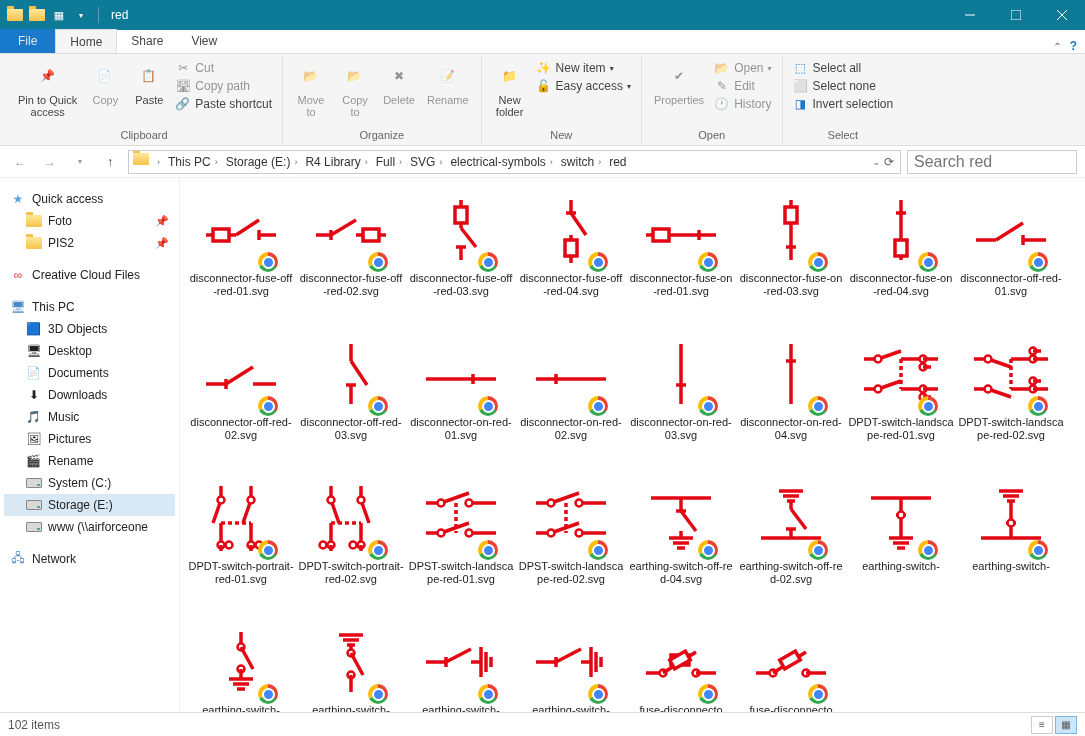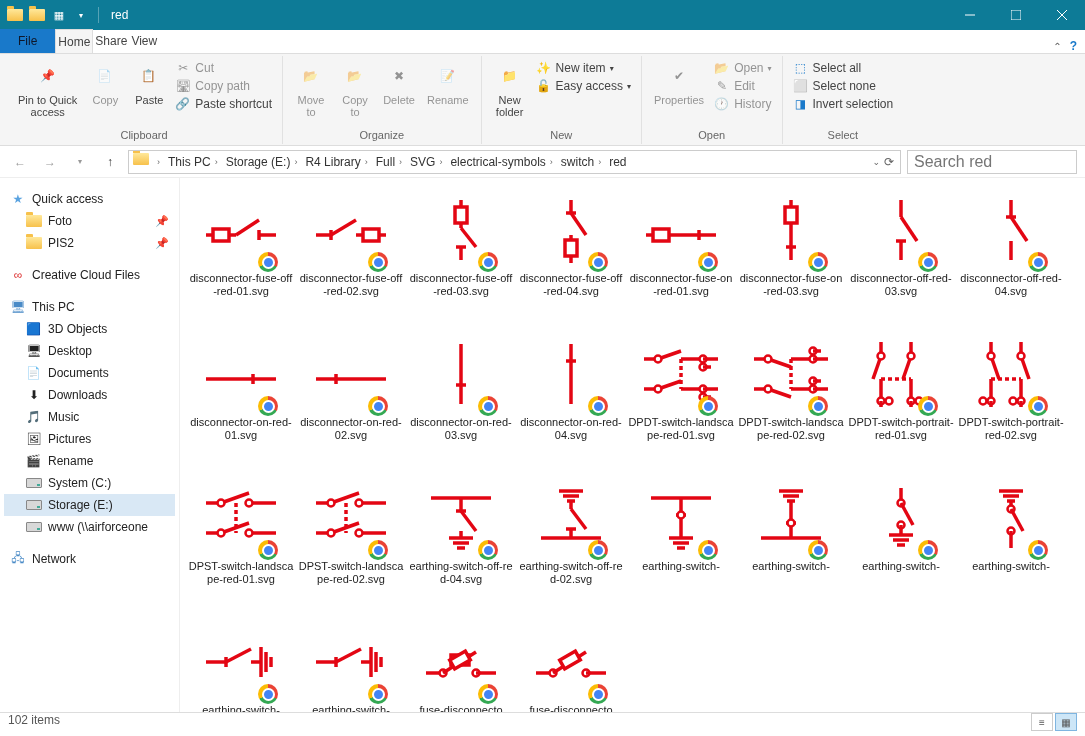--- a/index.html
+++ b/index.html
@@ -5,22 +5,22 @@
 *{box-sizing:border-box;margin:0;padding:0;font-family:"Segoe UI",Arial,sans-serif;font-size:12px;user-select:none}
 body{width:1085px;height:736px;background:#fff;overflow:hidden;display:flex;flex-direction:column}
 .titlebar{height:30px;background:#0d7b97;display:flex;align-items:center;color:#fff}
 .tb-icons{display:flex;align-items:center;padding-left:6px;gap:4px}
 .tb-icons .ico{width:18px;height:22px;display:flex;align-items:center;justify-content:center;font-size:11px}
 .tb-title{margin-left:4px;font-size:12px}
 .tb-sep{width:1px;height:16px;background:rgba(255,255,255,.3);margin:0 4px}
 .tb-winbtns{margin-left:auto;display:flex}
 .tb-winbtn{width:46px;height:30px;display:flex;align-items:center;justify-content:center;color:#fff}
 .tabbar{height:24px;background:#fff;border-bottom:1px solid #ddd;display:flex;align-items:flex-end}
-.filetab{background:#1979ca;color:#0f172a;height:24px;padding:0 18px;display:flex;align-items:center;font-size:12px}
-.tab{height:24px;padding:0 2px;display:flex;align-items:center;color:#444}
+.filetab{background:#1979ca;color:#e5e5e5;height:24px;padding:0 18px;display:flex;align-items:center;font-size:12px}
+.tab{height:24px;padding:0 14px;display:flex;align-items:center;color:#444}
 .tab.active{background:#f5f5f5;border:1px solid #ddd;border-bottom:none}
 .tabbar .help{margin-left:auto;display:flex;align-items:center;padding-right:8px;gap:8px;color:#555}
 .ribbon{height:92px;background:#f5f5f5;border-bottom:1px solid #ddd;display:flex;padding:2px 6px 0 6px}
 .rgroup{display:flex;flex-direction:column;align-items:center;border-right:1px solid #e1e1e1;padding:0 6px;height:88px}
 .rgroup-body{flex:1;display:flex;align-items:flex-start;padding-top:2px}
 .rgroup-label{font-size:11px;color:#666;padding-bottom:3px}
 .bigbtn{display:flex;flex-direction:column;align-items:center;justify-content:flex-start;padding:2px 6px;gap:2px;text-align:center;color:#444}
 .bigbtn .bicn{width:32px;height:32px;display:flex;align-items:center;justify-content:center}
 .bigbtn .blbl{font-size:11px;line-height:12px}
 .smallcol{display:flex;flex-direction:column;gap:2px;padding:2px 4px}
@@ -43,21 +43,21 @@
 .navitem.indent{padding-left:22px}
 .navitem.sel{background:#d9e8f5}
 .navsection{margin-bottom:10px}
 .content{flex:1;overflow:auto;padding:10px 6px 0 6px;display:flex;flex-wrap:wrap;align-content:flex-start}
 .fitem{width:110px;height:140px;display:flex;flex-direction:column;align-items:center;margin:2px 0;position:relative}
 .thumb{width:90px;height:80px;display:flex;align-items:center;justify-content:center;position:relative}
 .thumb svg{width:80px;height:70px}
 .chromeB{position:absolute;right:8px;bottom:-2px;width:20px;height:20px;border-radius:50%;background:conic-gradient(#ea4335 0 120deg,#34a853 120deg 240deg,#fbbc05 240deg 360deg);display:flex;align-items:center;justify-content:center}
 .chromeB::after{content:"";width:9px;height:9px;border-radius:50%;background:#4285f4;border:2px solid #fff}
 .fname{font-size:11px;text-align:center;line-height:13px;color:#222;padding:2px 2px 0;word-break:break-all}
-.statusbar{height:24px;border-top:1px solid #ddd;display:flex;align-items:flex-start;padding:0 8px;font-size:11px;color:#555;background:#fff}
+.statusbar{height:24px;border-top:1px solid #ddd;display:flex;align-items:center;padding:0 8px;font-size:11px;color:#555;background:#fff}
 .statusbar .viewbtns{margin-left:auto;display:flex;gap:2px}
 .viewbtn{width:22px;height:18px;border:1px solid #ccc;display:flex;align-items:center;justify-content:center;font-size:10px;color:#555}
 .viewbtn.active{background:#cde6f7;border-color:#7fb5e0}
 .pin{color:#777;margin-left:auto;font-size:11px}
 .folderIco{width:16px;height:12px;background:linear-gradient(#ffe89a,#f7c14b);border-radius:1px;position:relative}
 .folderIco::before{content:"";position:absolute;top:-3px;left:0;width:7px;height:3px;background:#f7c14b;border-radius:1px 1px 0 0}
 .driveIco{width:16px;height:10px;background:#d8d8d8;border:1px solid #888;border-radius:1px;position:relative}
 .driveIco::after{content:"";position:absolute;right:1px;bottom:1px;width:3px;height:2px;background:#4a9}
 .dim{opacity:.55}
 </style>
@@ -430,40 +430,63 @@
             <line x1="40" y1="28" x2="40" y2="65" stroke="#e30613" stroke-width="3.5"></line>
             <line x1="35" y1="52" x2="45" y2="52" stroke="#e30613" stroke-width="3.5"></line>
           </svg>
           <div class="chromeB"></div>
         </div>
         <div class="fname">disconnector-fuse-on-red-03.svg</div>
       </div>
       <div class="fitem">
         <div class="thumb">
           <svg viewBox="0 0 80 70">
+            <line x1="40" y1="5" x2="40" y2="65" stroke="#e30613" stroke-width="3.5"></line>
+            <line x1="35" y1="18" x2="45" y2="18" stroke="#e30613" stroke-width="3.5"></line>
+            <rect x="34" y="45" width="12" height="16" fill="#fff" stroke="#e30613" stroke-width="3.5"></rect>
+          </svg>
+          <div class="chromeB"></div>
+        </div>
+        <div class="fname">disconnector-fuse-on-red-04.svg</div>
+      </div>
+      <div class="fitem">
+        <div class="thumb">
+          <svg viewBox="0 0 80 70">
+            <line x1="5" y1="45" x2="25" y2="45" stroke="#e30613" stroke-width="3.5"></line>
+            <line x1="25" y1="45" x2="52" y2="28" stroke="#e30613" stroke-width="3.5"></line>
+            <line x1="52" y1="45" x2="75" y2="45" stroke="#e30613" stroke-width="3.5"></line>
+            <line x1="52" y1="40" x2="52" y2="50" stroke="#e30613" stroke-width="3.5"></line>
+          </svg>
+          <div class="chromeB"></div>
+        </div>
+        <div class="fname">disconnector-off-red-01.svg</div>
+      </div>
+      <div class="fitem">
+        <div class="thumb">
+          <svg viewBox="0 0 80 70">
+            <line x1="5" y1="45" x2="25" y2="45" stroke="#e30613" stroke-width="3.5"></line>
+            <line x1="25" y1="40" x2="25" y2="50" stroke="#e30613" stroke-width="3.5"></line>
+            <line x1="25" y1="45" x2="52" y2="28" stroke="#e30613" stroke-width="3.5"></line>
+            <line x1="52" y1="45" x2="75" y2="45" stroke="#e30613" stroke-width="3.5"></line>
+          </svg>
+          <div class="chromeB"></div>
+        </div>
+        <div class="fname">disconnector-off-red-02.svg</div>
+      </div>
+      <div class="fitem">
+        <div class="thumb">
+          <svg viewBox="0 0 80 70">
             <line x1="40" y1="5" x2="40" y2="22" stroke="#e30613" stroke-width="3.5"></line>
             <line x1="40" y1="22" x2="56" y2="46" stroke="#e30613" stroke-width="3.5"></line>
             <line x1="40" y1="46" x2="40" y2="65" stroke="#e30613" stroke-width="3.5"></line>
             <line x1="35" y1="46" x2="45" y2="46" stroke="#e30613" stroke-width="3.5"></line>
           </svg>
           <div class="chromeB"></div>
         </div>
         <div class="fname">disconnector-off-red-03.svg</div>
-      </div>
-      <div class="fitem">
-        <div class="thumb">
-          <svg viewBox="0 0 80 70">
-            <line x1="40" y1="5" x2="40" y2="22" stroke="#e30613" stroke-width="3.5"></line>
-            <line x1="35" y1="22" x2="45" y2="22" stroke="#e30613" stroke-width="3.5"></line>
-            <line x1="40" y1="22" x2="56" y2="46" stroke="#e30613" stroke-width="3.5"></line>
-            <line x1="40" y1="46" x2="40" y2="65" stroke="#e30613" stroke-width="3.5"></line>
-          </svg>
-          <div class="chromeB"></div>
-        </div>
-        <div class="fname">disconnector-off-red-04.svg</div>
       </div>
       <div class="fitem">
         <div class="thumb">
           <svg viewBox="0 0 80 70">
             <line x1="5" y1="40" x2="75" y2="40" stroke="#e30613" stroke-width="3.5"></line>
             <line x1="52" y1="35" x2="52" y2="45" stroke="#e30613" stroke-width="3.5"></line>
           </svg>
           <div class="chromeB"></div>
         </div>
         <div class="fname">disconnector-on-red-01.svg</div>

